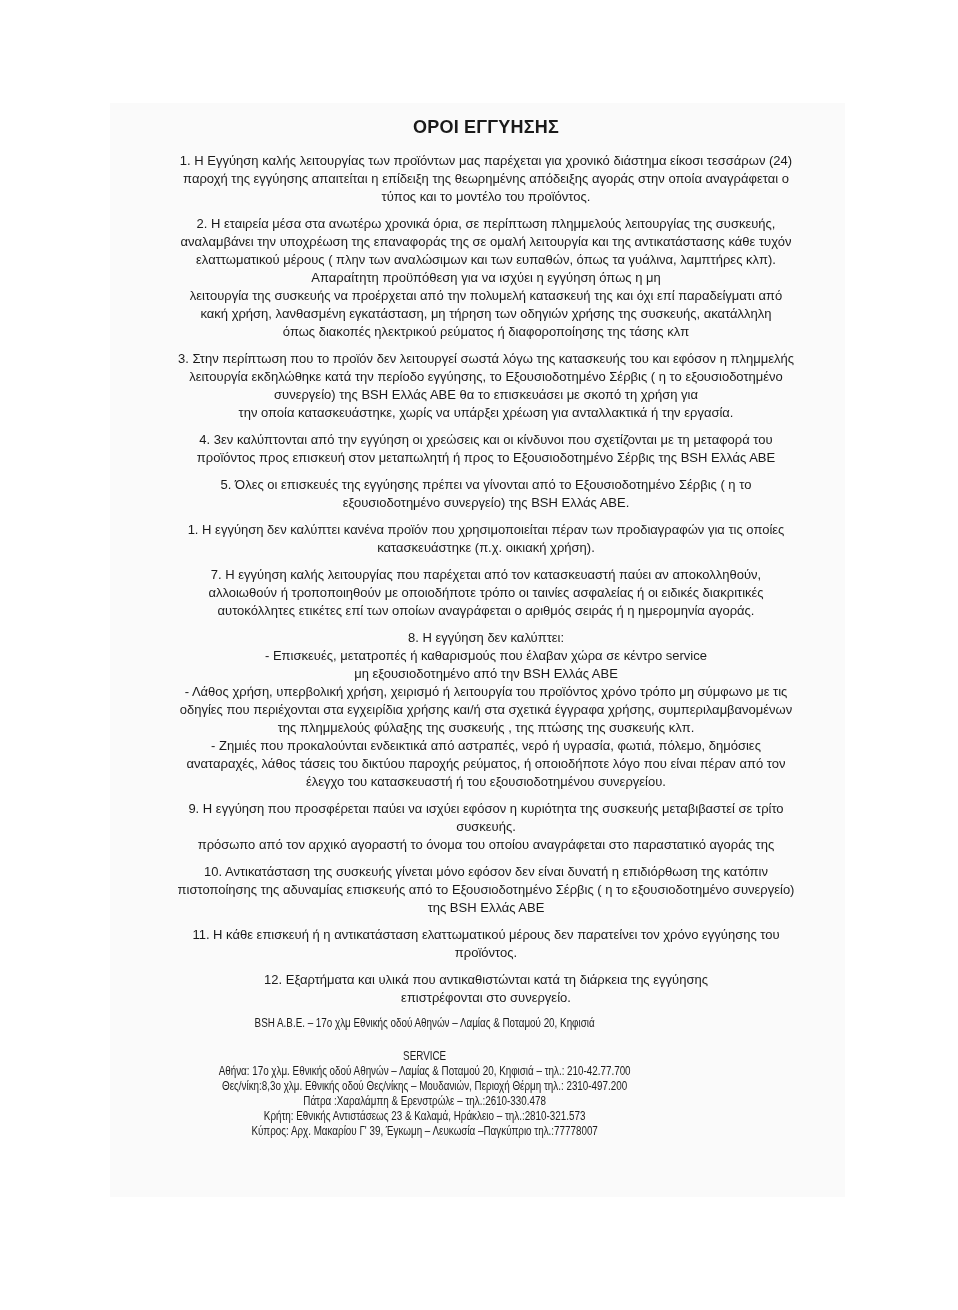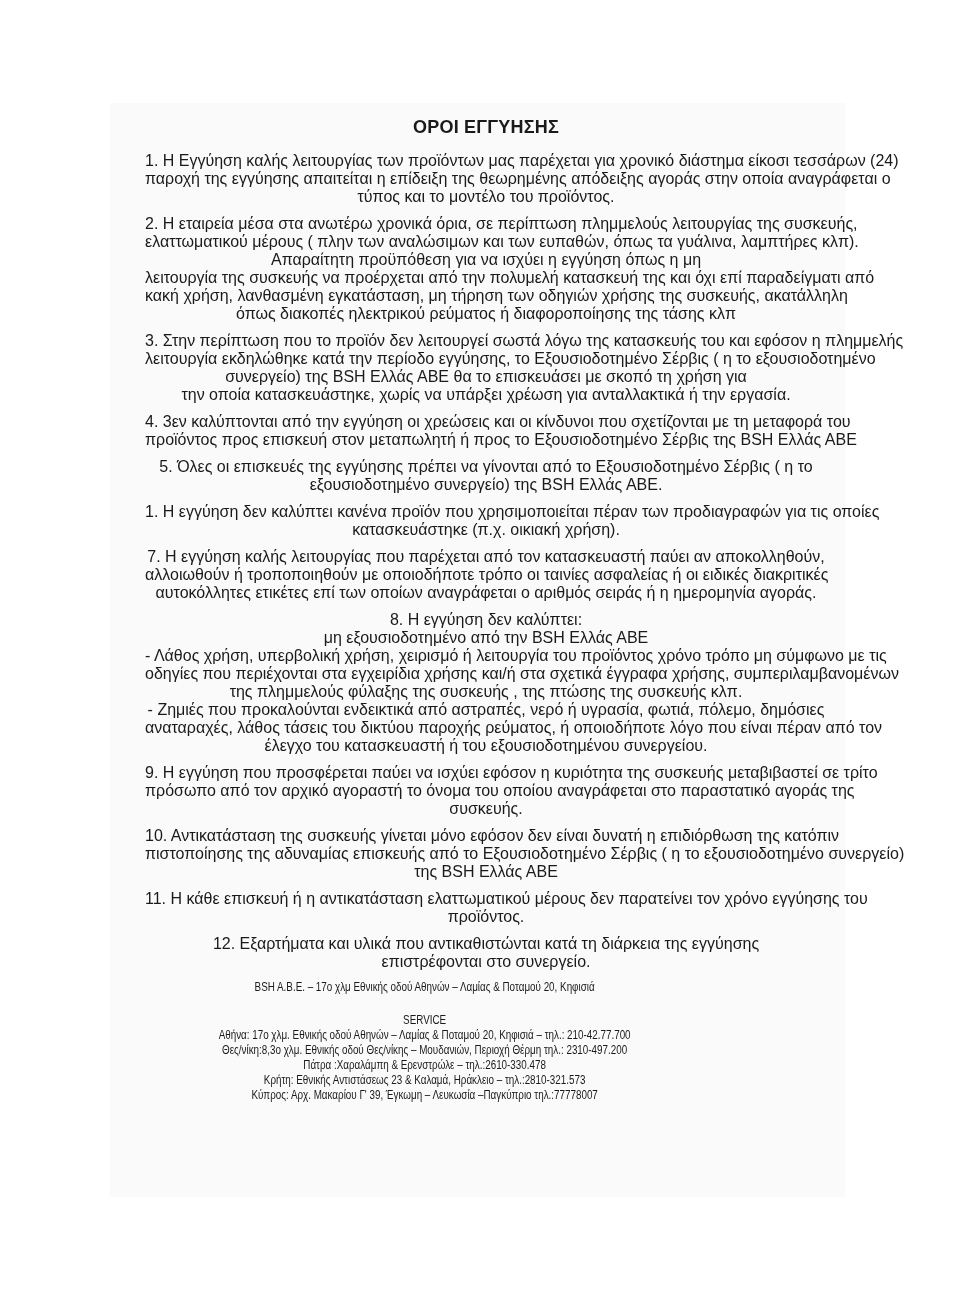--- a/index.html
+++ b/index.html
@@ -37,21 +37,21 @@
     font-size:18px;
     line-height:18px;
     font-weight:bold;
     letter-spacing:0.2px;
     color:var(--text);
   }
   .para{
     margin:0 0 9px 0;
   }
   .line{
-    font-size:16px;
+    font-size:13px;
     line-height:18px;
     white-space:pre;
     color:var(--text);
   }
   .footer-block{
     transform:scaleX(0.82);
     transform-origin:0 0;
   }
   .company-line{
     margin-top:4px;
@@ -83,20 +83,21 @@
     <h1 class="doc-title">ΟΡΟΙ ΕΓΓΥΗΣΗΣ</h1>
 
     <div>
         <div class="para">
           <div class="line">1. Η Εγγύηση καλής λειτουργίας των προϊόντων μας παρέχεται για χρονικό διάστημα είκοσι τεσσάρων (24)</div>
           <div class="line">παροχή της εγγύησης απαιτείται η επίδειξη της θεωρημένης απόδειξης αγοράς στην οποία αναγράφεται ο</div>
           <div class="line">τύπος και το μοντέλο του προϊόντος.</div>
         </div>
         <div class="para">
           <div class="line">2. Η εταιρεία μέσα στα ανωτέρω χρονικά όρια, σε περίπτωση πλημμελούς λειτουργίας της συσκευής,</div>
+          <div class="line">αναλαμβάνει την υποχρέωση της επαναφοράς της σε ομαλή λειτουργία και της αντικατάστασης κάθε τυχόν</div>
           <div class="line">ελαττωματικού μέρους ( πλην των αναλώσιμων και των ευπαθών, όπως τα γυάλινα, λαμπτήρες κλπ).</div>
           <div class="line">Απαραίτητη προϋπόθεση για να ισχύει η εγγύηση όπως η μη</div>
           <div class="line">λειτουργία της συσκευής να προέρχεται από την πολυμελή κατασκευή της και όχι επί παραδείγματι από</div>
           <div class="line">κακή χρήση, λανθασμένη εγκατάσταση, μη τήρηση των οδηγιών χρήσης της συσκευής, ακατάλληλη</div>
           <div class="line">όπως διακοπές ηλεκτρικού ρεύματος ή διαφοροποίησης της τάσης κλπ</div>
         </div>
         <div class="para">
           <div class="line">3. Στην περίπτωση που το προϊόν δεν λειτουργεί σωστά λόγω της κατασκευής του και εφόσον η πλημμελής</div>
           <div class="line">λειτουργία εκδηλώθηκε κατά την περίοδο εγγύησης, το Εξουσιοδοτημένο Σέρβις ( η το εξουσιοδοτημένο</div>
           <div class="line">συνεργείο) της BSH Ελλάς ΑΒΕ θα το επισκευάσει με σκοπό τη χρήση για</div>
@@ -114,32 +115,33 @@
           <div class="line">1. Η εγγύηση δεν καλύπτει κανένα προϊόν που χρησιμοποιείται πέραν των προδιαγραφών για τις οποίες</div>
           <div class="line">κατασκευάστηκε (π.χ. οικιακή χρήση).</div>
         </div>
         <div class="para">
           <div class="line">7. Η εγγύηση καλής λειτουργίας που παρέχεται από τον κατασκευαστή παύει αν αποκολληθούν,</div>
           <div class="line">αλλοιωθούν ή τροποποιηθούν με οποιοδήποτε τρόπο οι ταινίες ασφαλείας ή οι ειδικές διακριτικές</div>
           <div class="line">αυτοκόλλητες ετικέτες επί των οποίων αναγράφεται ο αριθμός σειράς ή η ημερομηνία αγοράς.</div>
         </div>
         <div class="para">
           <div class="line">8. Η εγγύηση δεν καλύπτει:</div>
+          <div class="line">- Επισκευές, μετατροπές ή καθαρισμούς που έλαβαν χώρα σε κέντρο service</div>
           <div class="line">μη εξουσιοδοτημένο από την BSH Ελλάς ΑΒΕ</div>
           <div class="line">- Λάθος χρήση, υπερβολική χρήση, χειρισμό ή λειτουργία του προϊόντος χρόνο τρόπο μη σύμφωνο με τις</div>
           <div class="line">οδηγίες που περιέχονται στα εγχειρίδια χρήσης και/ή στα σχετικά έγγραφα χρήσης, συμπεριλαμβανομένων</div>
           <div class="line">της πλημμελούς φύλαξης της συσκευής , της πτώσης της συσκευής κλπ.</div>
           <div class="line">- Ζημιές που προκαλούνται ενδεικτικά από αστραπές, νερό ή υγρασία, φωτιά, πόλεμο, δημόσιες</div>
           <div class="line">αναταραχές, λάθος τάσεις του δικτύου παροχής ρεύματος, ή οποιοδήποτε λόγο που είναι πέραν από τον</div>
           <div class="line">έλεγχο του κατασκευαστή ή του εξουσιοδοτημένου συνεργείου.</div>
         </div>
         <div class="para">
           <div class="line">9. Η εγγύηση που προσφέρεται παύει να ισχύει εφόσον η κυριότητα της συσκευής μεταβιβαστεί σε τρίτο</div>
+          <div class="line">συσκευής.</div>
           <div class="line">πρόσωπο από τον αρχικό αγοραστή το όνομα του οποίου αναγράφεται στο παραστατικό αγοράς της</div>
-          <div class="line">συσκευής.</div>
         </div>
         <div class="para">
           <div class="line">10. Αντικατάσταση της συσκευής γίνεται μόνο εφόσον δεν είναι δυνατή η επιδιόρθωση της κατόπιν</div>
           <div class="line">πιστοποίησης της αδυναμίας επισκευής από το Εξουσιοδοτημένο Σέρβις ( η το εξουσιοδοτημένο συνεργείο)</div>
           <div class="line">της BSH Ελλάς ΑΒΕ</div>
         </div>
         <div class="para">
           <div class="line">11. Η κάθε επισκευή ή η αντικατάσταση ελαττωματικού μέρους δεν παρατείνει τον χρόνο εγγύησης του</div>
           <div class="line">προϊόντος.</div>
         </div>

